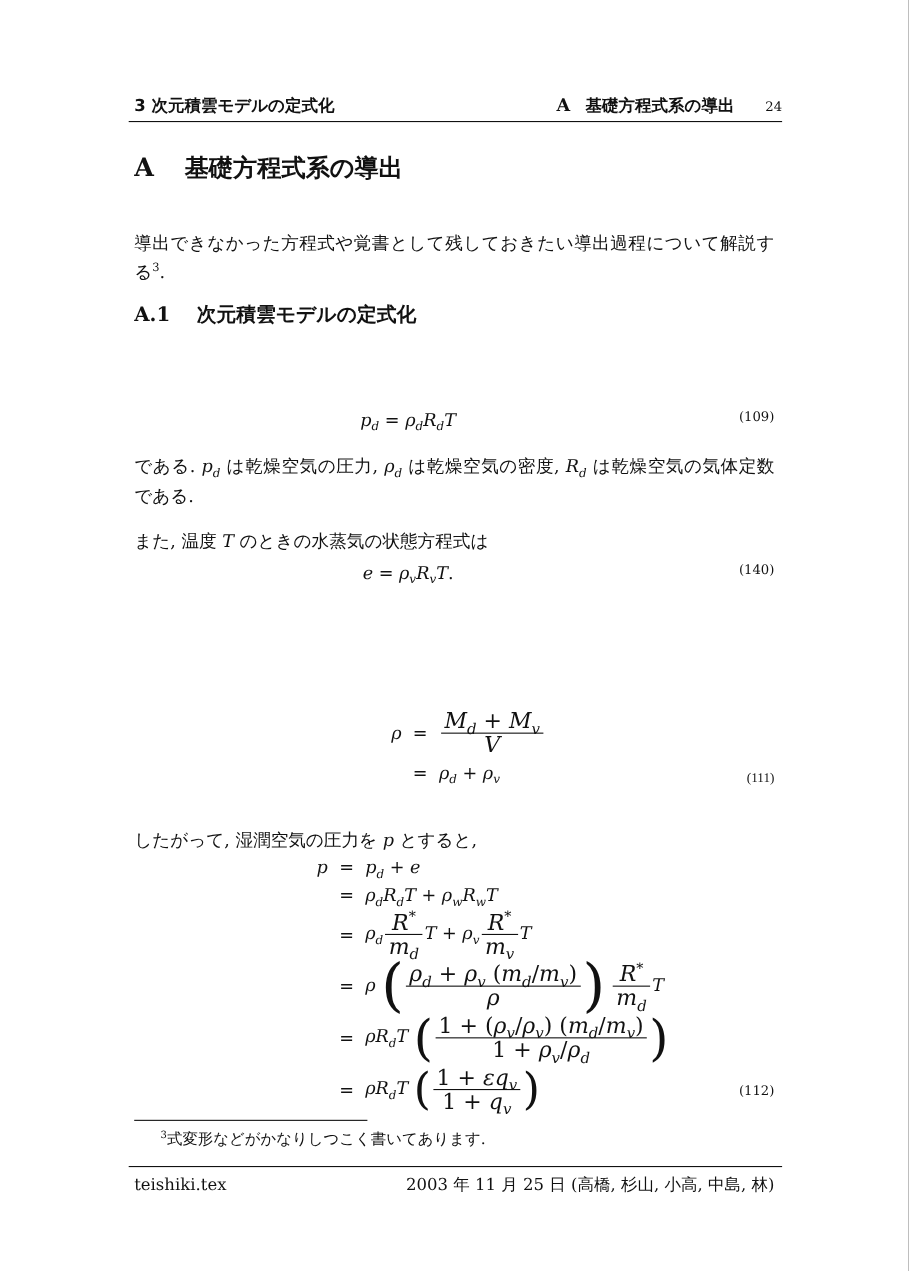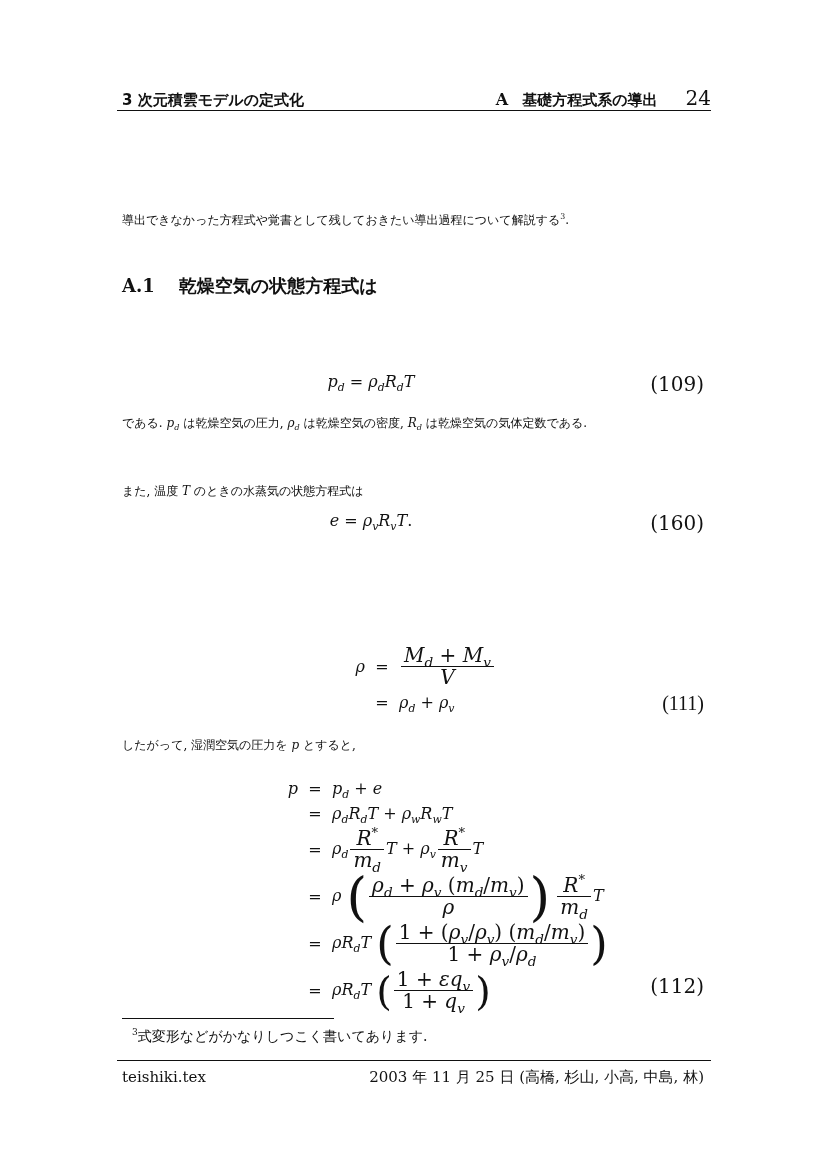--- a/index.html
+++ b/index.html
@@ -8,93 +8,96 @@
     margin:0 auto; overflow:hidden; color:#111;
     font-family:"DejaVu Serif","Liberation Serif",serif;
   }
   .abs { position:absolute; }
   
   .running-header { left:122px; right:115px; top:86px; display:flex; justify-content:space-between; align-items:baseline; }
   .h-left { font-family:"DejaVu Sans","Liberation Sans",sans-serif; font-weight:bold; font-size:15px; }
   .h-right { font-size:15px; }
   .h-right .h-sec-label { font-weight:bold; font-size:16px; margin-right:14px; }
   .h-right .h-sec-title { font-family:"DejaVu Sans","Liberation Sans",sans-serif; font-weight:bold; }
-  .h-right .h-pageno { margin-left:28px; font-size:20px; }
+  .h-right .h-pageno { margin-left:28px; font-size:12px; }
   .rule { height:1px; background:#111; }
   .headrule { left:117px; width:594px; top:110px; }
   
   .section-heading { left:122px; top:138px; font-size:23px; font-weight:bold; }
   .section-heading .lbl { font-family:"DejaVu Serif","Liberation Serif",serif; margin-right:28px; }
   .section-heading .ttl { font-family:"DejaVu Sans","Liberation Sans",sans-serif; font-size:22px; }
   .subsection-heading { left:122px; top:274px; font-size:18px; font-weight:bold; }
   .subsection-heading .lbl { font-family:"DejaVu Serif","Liberation Serif",serif; margin-right:24px; }
   .subsection-heading .ttl { font-family:"DejaVu Sans","Liberation Sans",sans-serif; }
   
-  .para { left:122px; width:582px; font-size:12px; line-height:27px; text-align:justify; }
+  .para { left:122px; width:582px; font-size:16px; line-height:27px; text-align:justify; }
   .para i, .eq i { font-family:"DejaVu Serif","Liberation Serif",serif; }
   sub { font-style:italic; font-size:68%; line-height:0; }
   sup { font-size:65%; line-height:0; }
   
   .eq { left:122px; width:582px; font-size:16px; }
   .eq-center { text-align:center; }
   .eq-center .eq-body { display:inline-block; }
   .eq-center .pad { padding-right:84px; }
-  .eq-num { position:absolute; right:0; font-style:normal; font-size:20px; }
+  .eq-num { position:absolute; right:0; font-style:normal; font-size:12px; }
   .altab { border-collapse:collapse; }
   .altab td { padding:3px 0; font-size:16px; vertical-align:middle; white-space:nowrap; }
   .altab .lhs { text-align:right; min-width:18px; }
   .altab .rel { width:34px; text-align:center; }
   .altab .rhs { text-align:left; }
   
   .fr { display:inline-block; vertical-align:middle; text-align:center; margin:0 2px; font-size:20px; line-height:19px; }
   .fr .n { display:block; padding:0 3px 1px; }
   .fr .d { display:block; border-top:1px solid #111; padding:1px 3px 0; }
   
   .bp { line-height:0; vertical-align:middle; display:inline-block; font-weight:normal; }
   .bp1 { font-size:250%; } .bp2 { font-size:280%; } .bp3 { font-size:330%; }
   
   .fnrule { left:122px; width:212px; top:1018px; }
-  .footnote { left:122px; width:582px; top:1026px; font-size:14px; line-height:20px; }
+  .footnote { left:136px; width:582px; top:1026px; font-size:14px; line-height:20px; }
   .footnote .fn-indent { padding-left:10px; }
   .footrule { left:117px; width:594px; top:1060px; }
   .pagefooter { left:122px; right:122px; top:1068px; display:flex; justify-content:space-between; align-items:baseline; font-size:15px;gap:16px; }
 </style>
 </head>
 <body>
 
 <div class="page">
 
   <div class="abs running-header">
     <span class="h-left">3 次元積雲モデルの定式化</span>
     <span class="h-right">
       <span class="h-sec-label">A</span><span class="h-sec-title">基礎方程式系の導出</span><span class="h-pageno">24</span>
     </span>
   </div>
   <div class="abs rule headrule"></div>
 
+  <div class="abs section-heading">
+    <span class="lbl">A</span><span class="ttl">基礎方程式系の導出</span>
+  </div>
 
   <div class="abs para" style="top:207px">導出できなかった方程式や覚書として残しておきたい導出過程について解説する<sup>3</sup>.</div>
 
   <div class="abs subsection-heading">
-    <span class="lbl">A.1</span><span class="ttl">乾燥空気の状態方程式は</span>
+    <span class="lbl">A.1</span><span class="ttl">次元積雲モデルの定式化</span>
   </div>
 
 
   <div class="abs eq eq-center" style="top:372px">
     <span class="eq-body pad"><i>p</i><sub>d</sub> = <i>ρ</i><sub>d</sub><i>R</i><sub>d</sub><i>T</i></span>
     <span class="eq-num">(109)</span>
   </div>
 
   <div class="abs para" style="top:410px">である. <i>p</i><sub>d</sub> は乾燥空気の圧力, <i>ρ</i><sub>d</sub> は乾燥空気の密度, <i>R</i><sub>d</sub> は乾燥空気の気体定数である.</div>
 
   <div class="abs para" style="top:478px">また, 温度 <i>T</i> のときの水蒸気の状態方程式は</div>
 
   <div class="abs eq eq-center" style="top:511px">
     <span class="eq-body pad"><i>e</i> = <i>ρ</i><sub>v</sub><i>R</i><sub>v</sub><i>T</i>.</span>
-    <span class="eq-num">(160)</span>
+    <span class="eq-num">(140)</span>
   </div>
 
 
 
   <div class="abs eq" style="top:643px; height:78px;">
     <table class="altab" style="margin-left:225px;">
       <tbody>
           <tr>
         <td class="lhs"><i>ρ</i></td>
         <td class="rel">=</td>
@@ -103,21 +106,21 @@
       <tr>
         <td class="lhs"></td>
         <td class="rel">=</td>
         <td class="rhs"><i>ρ</i><sub>d</sub> + <i>ρ</i><sub>v</sub></td>
       </tr>
     </tbody>
       </table>
     <span class="eq-num" style="bottom:6px;font-family:Liberation Serif, serif;">(111)</span>
   </div>
 
-  <div class="abs para" style="top:732px">したがって, 湿潤空気の圧力を <i>p</i> とすると,</div>
+  <div class="abs para" style="top:750px">したがって, 湿潤空気の圧力を <i>p</i> とすると,</div>
 
   <div class="abs eq" style="top:776px; height:238px;">
     <table class="altab" style="margin-left:158px;">
       <tbody>
           <tr>
         <td class="lhs"><i>p</i></td>
         <td class="rel">=</td>
         <td class="rhs"><i>p</i><sub>d</sub> + <i>e</i></td>
       </tr>
       <tr>

